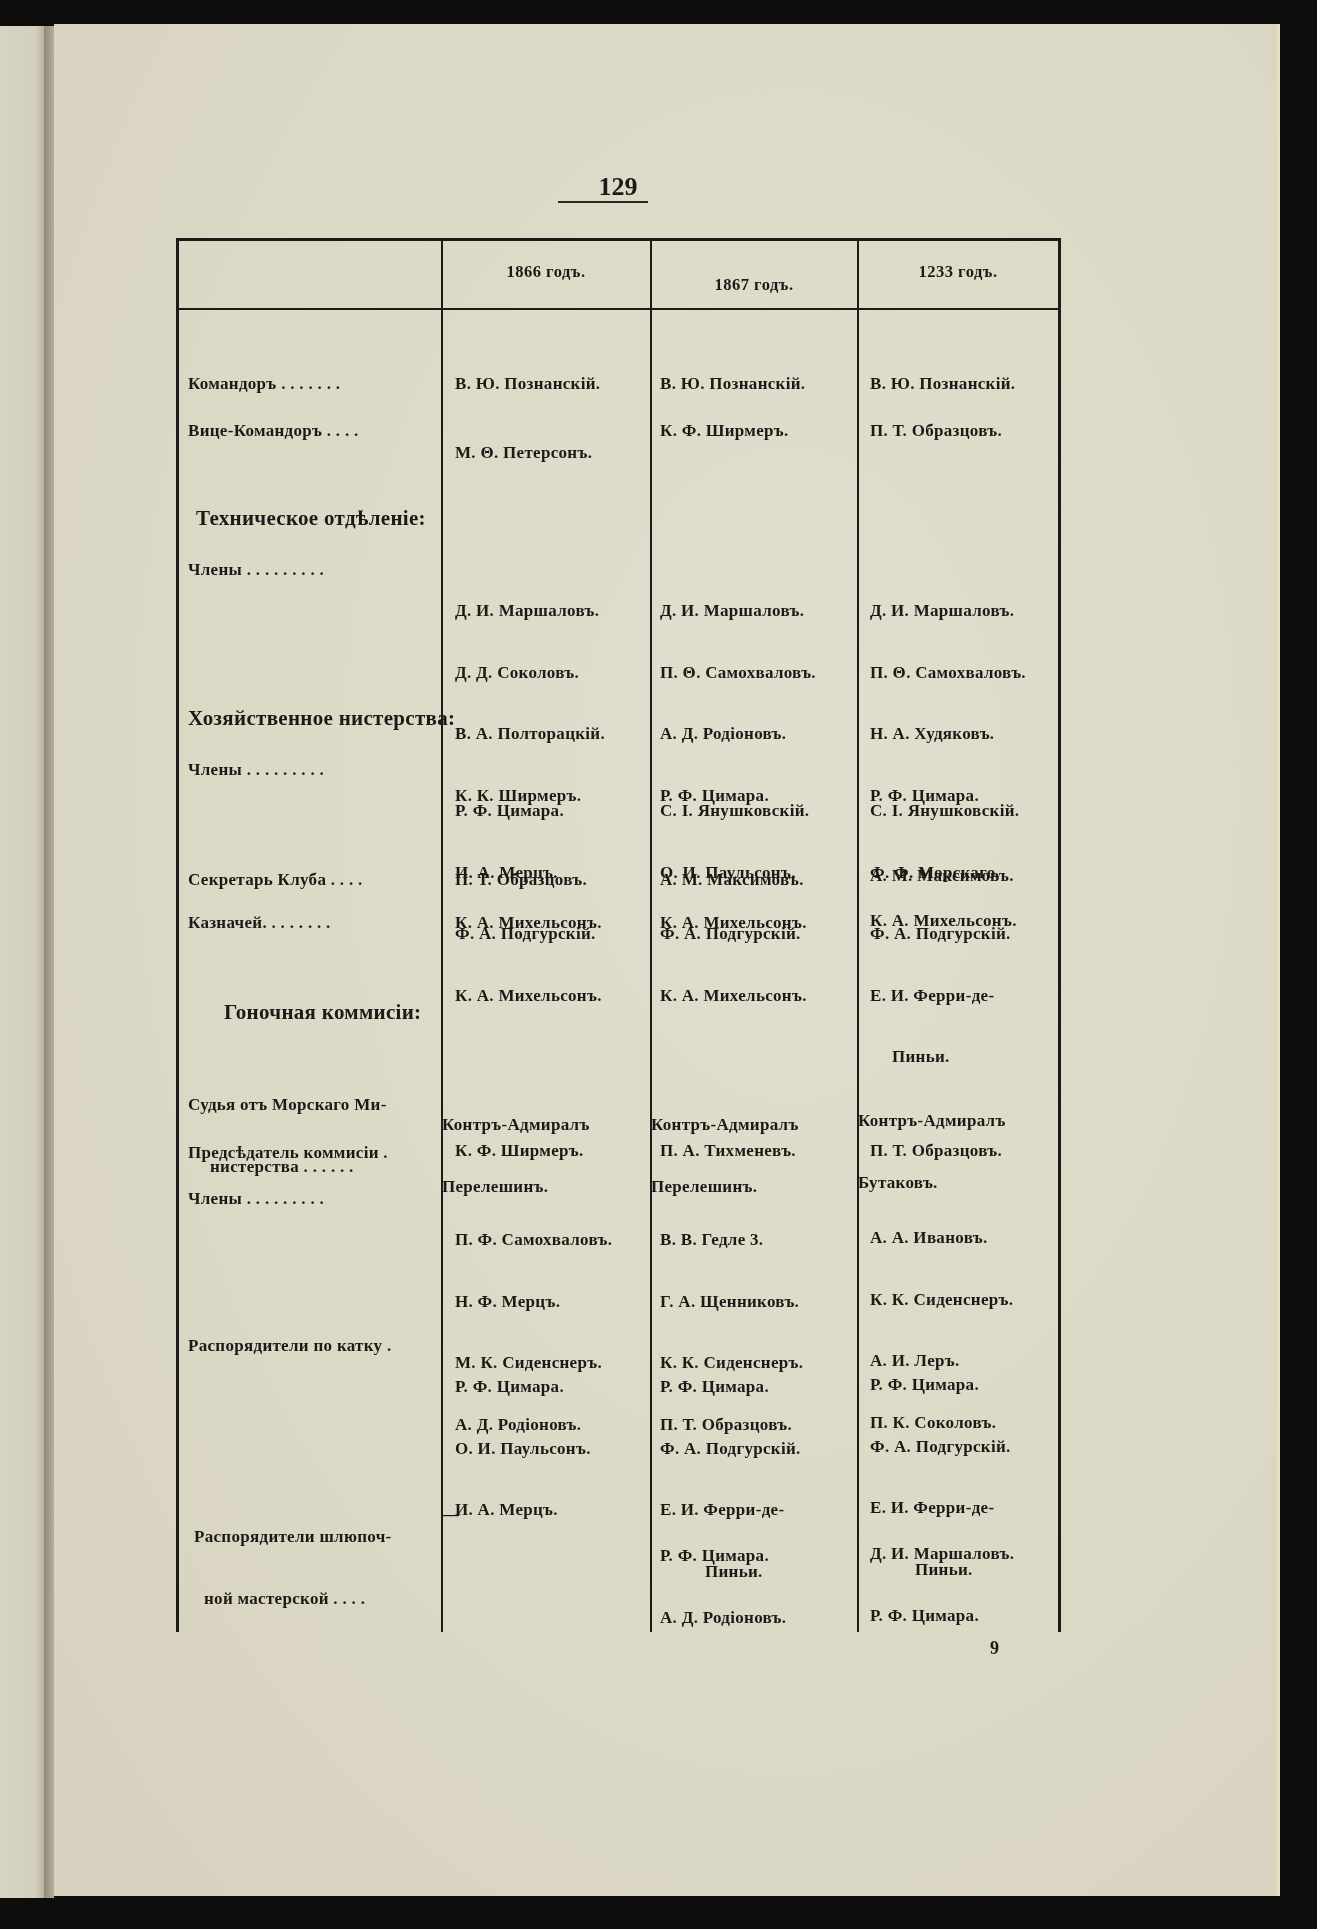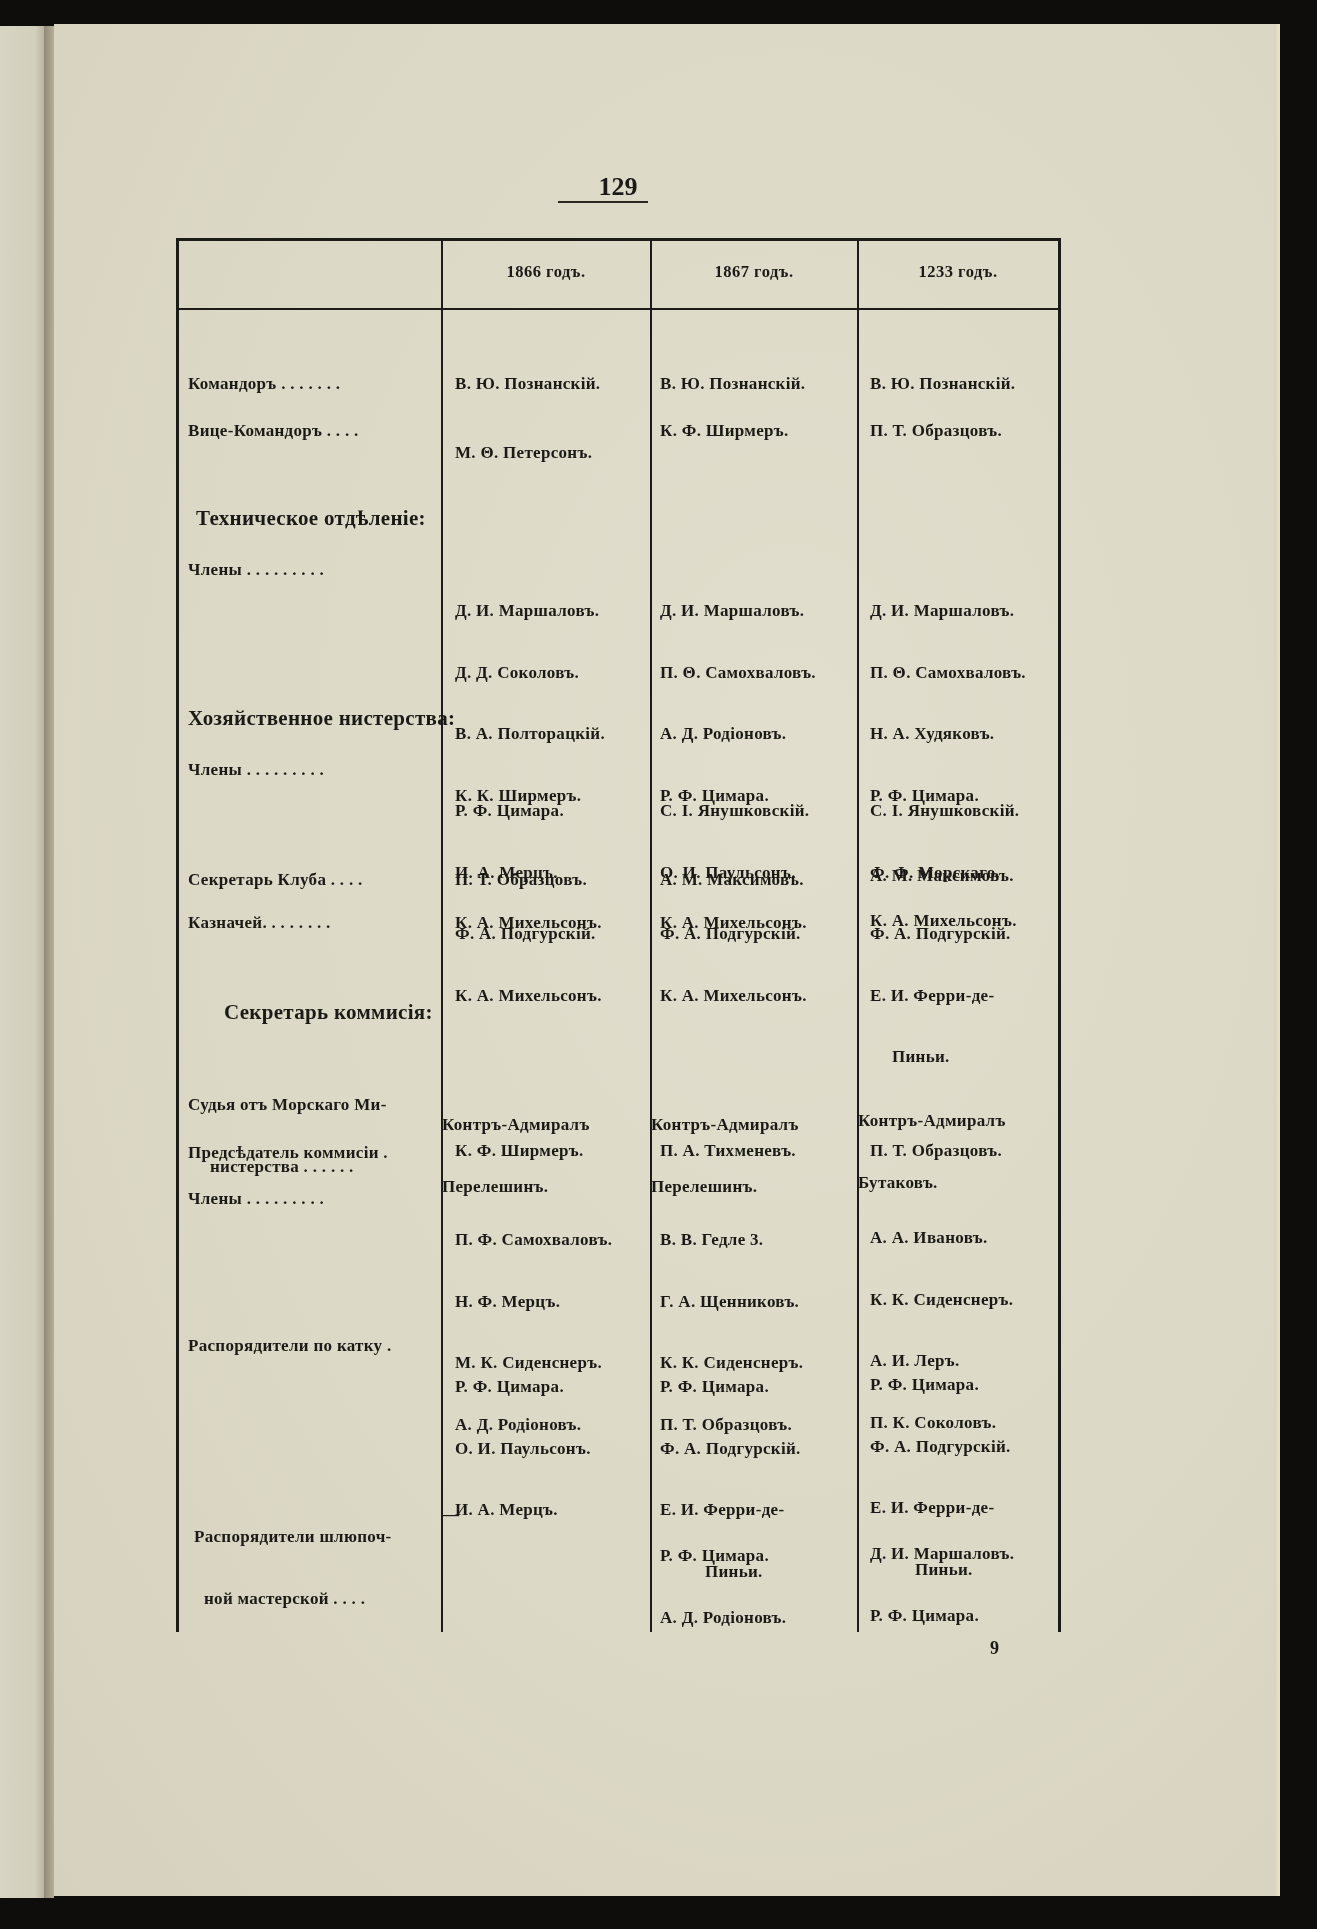--- a/index.html
+++ b/index.html
@@ -78,21 +78,21 @@
   <div class="hline" style="left:176px; top:238px; width:883px; height:3px;"></div>
   <div class="hline" style="left:178px; top:308px; width:880px; height:1.5px;"></div>
   <div class="vline" style="left:176px; top:238px; width:3px; height:1394px;"></div>
   <div class="vline" style="left:441px; top:240px; width:1.5px; height:1392px;"></div>
   <div class="vline" style="left:650px; top:240px; width:1.5px; height:1392px;"></div>
   <div class="vline" style="left:857px; top:240px; width:1.5px; height:1392px;"></div>
   <div class="vline" style="left:1058px; top:238px; width:3px; height:1394px;"></div>
 </div>
 
 <div class="col-head" style="left:442px; width:208px;">1866 годъ.</div>
-<div class="col-head" style="left:651px; width:206px;">1867 годъ.</div>
+<div class="col-head" style="left:651px; width:206px;margin-top:13px;">1867 годъ.</div>
 <div class="col-head" style="left:858px; width:200px;">1233 годъ.</div>
 
 <div class="cell label" style="top:374px;">Командоръ . . . . . . .</div>
 <div class="cell c1" style="top:374px;">В. Ю. Познанскій.</div>
 <div class="cell c2" style="top:374px;">В. Ю. Познанскій.</div>
 <div class="cell c3" style="top:374px;">В. Ю. Познанскій.</div>
 
 <div class="cell label" style="top:421px;">Вице-Командоръ . . . .</div>
 <div class="cell c1" style="top:443px;">М. Θ. Петерсонъ.</div>
 <div class="cell c2" style="top:421px;">К. Ф. Ширмеръ.</div>
@@ -146,21 +146,21 @@
 <div class="cell label" style="top:870px;">Секретарь Клуба . . . .</div>
 <div class="cell c1" style="top:870px;">П. Т. Образцовъ.</div>
 <div class="cell c2" style="top:870px;">А. М. Максимовъ.</div>
 <div class="cell c3" style="top:866px;">А. М. Максимовъ.</div>
 
 <div class="cell label" style="top:913px;">Казначей. . . . . . . .</div>
 <div class="cell c1" style="top:913px;">К. А. Михельсонъ.</div>
 <div class="cell c2" style="top:913px;">К. А. Михельсонъ.</div>
 <div class="cell c3" style="top:911px;">К. А. Михельсонъ.</div>
 
-<div class="cell section-head" style="left:224px; top:1002px;">Секретарь коммисія:</div>
+<div class="cell section-head" style="left:224px; top:1002px;">Гоночная коммисіи:</div>
 
 <div class="cell label" style="top:1054px;">
   <span class="line">Судья отъ Морскаго Ми-</span>
   <span class="line" style="padding-left:22px;">нистерства . . . . . .</span>
 </div>
 <div class="cell c1 centered" style="top:1074px; left:442px; width:208px;">
   <span class="line">Контръ-Адмиралъ</span>
   <span class="line">Перелешинъ.</span>
 </div>
 <div class="cell c2 centered" style="top:1074px; left:651px; width:206px;">

